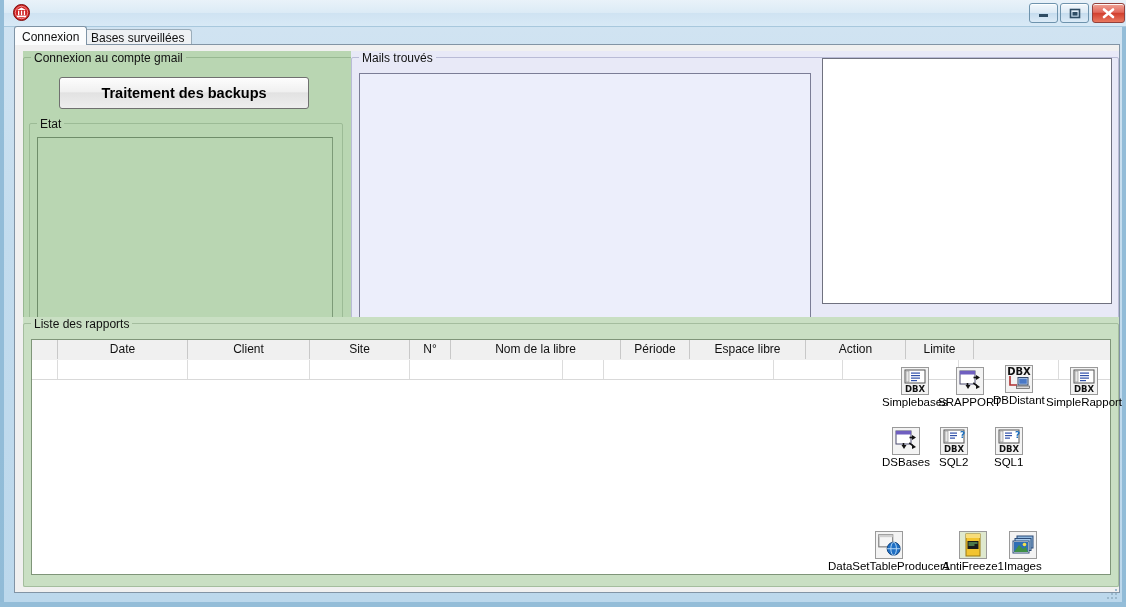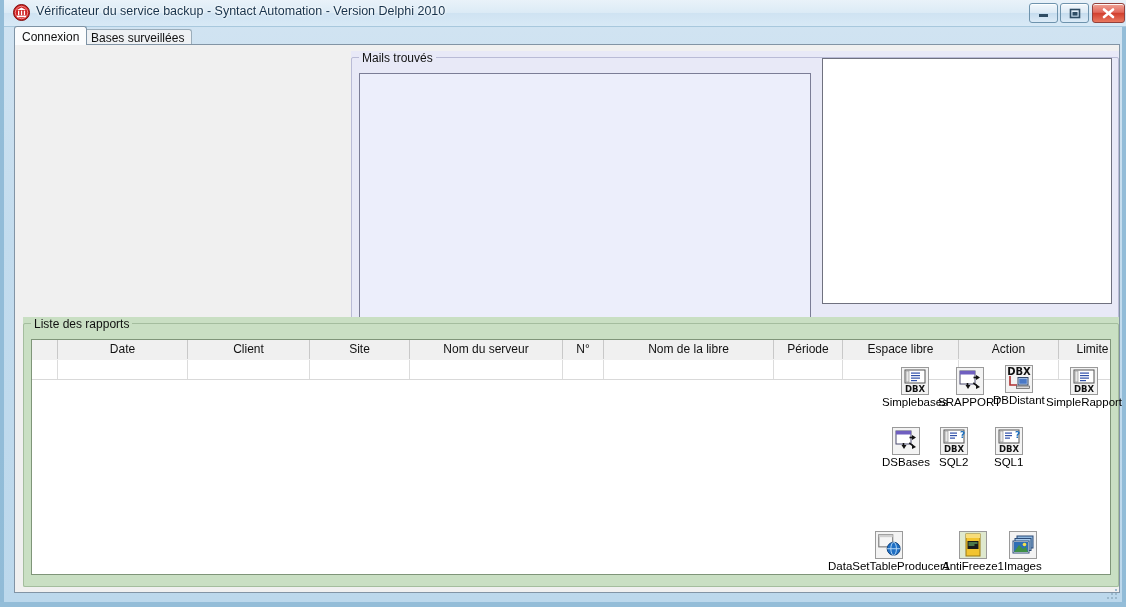--- a/index.html
+++ b/index.html
@@ -205,21 +205,20 @@
       <svg width="17" height="17" viewBox="0 0 17 17">
         <circle cx="8.5" cy="8.5" r="8" fill="#cf2222" stroke="#7d0f0f" stroke-width="1"></circle>
         <circle cx="8.5" cy="8.5" r="6.2" fill="none" stroke="#ef8b8b" stroke-width="1"></circle>
         <polygon points="8.5,3.4 13,6.1 4,6.1" fill="#ffffff"></polygon>
         <rect x="5" y="6.6" width="1.3" height="4.6" fill="#fff"></rect>
         <rect x="7.9" y="6.6" width="1.3" height="4.6" fill="#fff"></rect>
         <rect x="10.8" y="6.6" width="1.3" height="4.6" fill="#fff"></rect>
         <rect x="4" y="11.6" width="9" height="1.6" fill="#fff"></rect>
       </svg>
     </div>
-    <div id="title-text">Vérificateur du service backup - Syntact Automation - Version Delphi 2010</div>
 
     <div class="winbtn" id="btn-min">
       <svg width="27" height="18" viewBox="0 0 27 18">
         <rect x="9" y="10" width="9" height="3" fill="#2e4c63"></rect>
       </svg>
     </div>
     <div class="winbtn" id="btn-max">
       <svg width="27" height="18" viewBox="0 0 27 18">
         <rect x="9.5" y="5.5" width="9" height="8" fill="none" stroke="#2e4c63" stroke-width="1.6"></rect>
         <rect x="11.5" y="8" width="5" height="3.6" fill="#2e4c63"></rect>
@@ -235,39 +234,50 @@
     </div>
   </div>
 
   <div id="tabstrip">
     <div class="tab active" style="left:0;">Connexion</div>
     <div class="tab" style="left:69px;">Bases surveillées</div>
   </div>
 
   <div id="page">
 
+    <div class="gb" id="pnl-gmail">
+      <div class="gb-frame"></div>
+      <div class="gb-cap">Connexion au compte gmail</div>
+
+      <div id="btn-traitement">Traitement des backups</div>
+
+      <div class="gb" id="gb-etat">
+        <div class="gb-frame"></div>
+        <div class="gb-cap">Etat</div>
+        <div id="memo-etat"></div>
+      </div>
+    </div>
 
     <div class="gb" id="pnl-mails">
       <div class="gb-frame"></div>
       <div class="gb-cap">Mails trouvés</div>
       <div id="memo-mails"></div>
       <div id="memo-right"></div>
     </div>
 
     <div class="gb" id="pnl-rapports">
       <div class="gb-frame"></div>
       <div class="gb-cap">Liste des rapports</div>
 
       <div id="grid">
         <div id="grid-head">
             <div class="gcell" style="width: 26px; flex: 0 0 26px;"></div>
             <div class="gcell" style="width: 130px; flex: 0 0 130px;">Date</div>
             <div class="gcell" style="width: 122px; flex: 0 0 122px;">Client</div>
             <div class="gcell" style="width: 100px; flex: 0 0 100px;">Site</div>
-            <div class="gcell" style="width: 153px; flex: 0 0 153px;">Nom du serveur</div>
             <div class="gcell" style="width: 41px; flex: 0 0 41px;">N°</div>
             <div class="gcell" style="width: 170px; flex: 0 0 170px;">Nom de la libre</div>
             <div class="gcell" style="width: 69px; flex: 0 0 69px;">Période</div>
             <div class="gcell" style="width: 116px; flex: 0 0 116px;">Espace libre</div>
             <div class="gcell" style="width: 100px; flex: 0 0 100px;">Action</div>
             <div class="gcell" style="width: 68px; flex: 0 0 68px;">Limite</div>
           </div>
         <div id="grid-row1">
             <div class="gcell" style="width: 26px; flex: 0 0 26px;"></div>
             <div class="gcell" style="width: 130px; flex: 0 0 130px;"></div>

